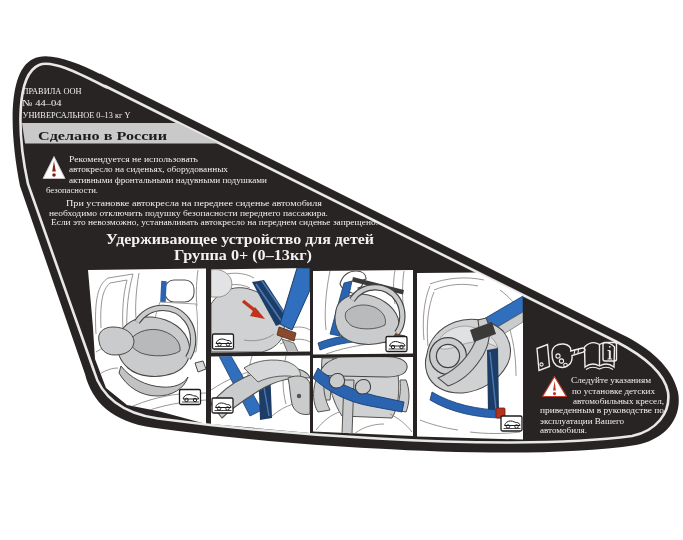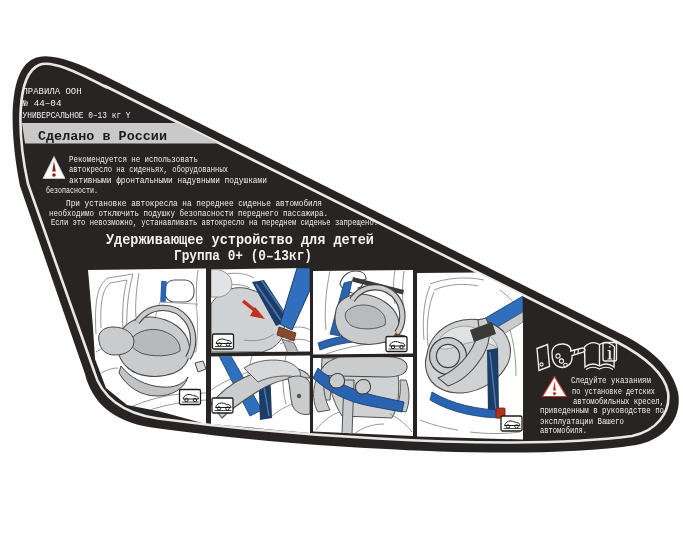--- a/index.html
+++ b/index.html
@@ -1,17 +1,17 @@
 <!DOCTYPE html>
 <html><head>
 <meta charset="utf-8">
 <style>
   html,body{margin:0;padding:0;background:#ffffff;}
   #stage{position:relative;width:683px;height:483px;overflow:hidden;background:#d946ef;
-         font-family:Liberation Mono, monospace;}
+         font-family:Liberation Serif, serif;}
   svg{display:block}
 </style>
 </head>
 <body>
 <div id="stage">
 <svg width="683" height="540" viewBox="0 0 683 540">
 
 <rect x="0" y="0" width="683" height="540" fill="#ffffff"></rect>
 
 <path id="outer" d="M 100,73.5 L 622,334.5 C 650,348 672,367 678,392 C 683,419 664,440 636,445 C 568,455.5 462,453.5 376,448.5 C 294,445 206,435 152,427.5 C 112,421.5 92,402 85,374 L 20,186 C 9,130 8,71 33,59 C 48,51 76,62 100,74 Z" fill="#282424"></path>

